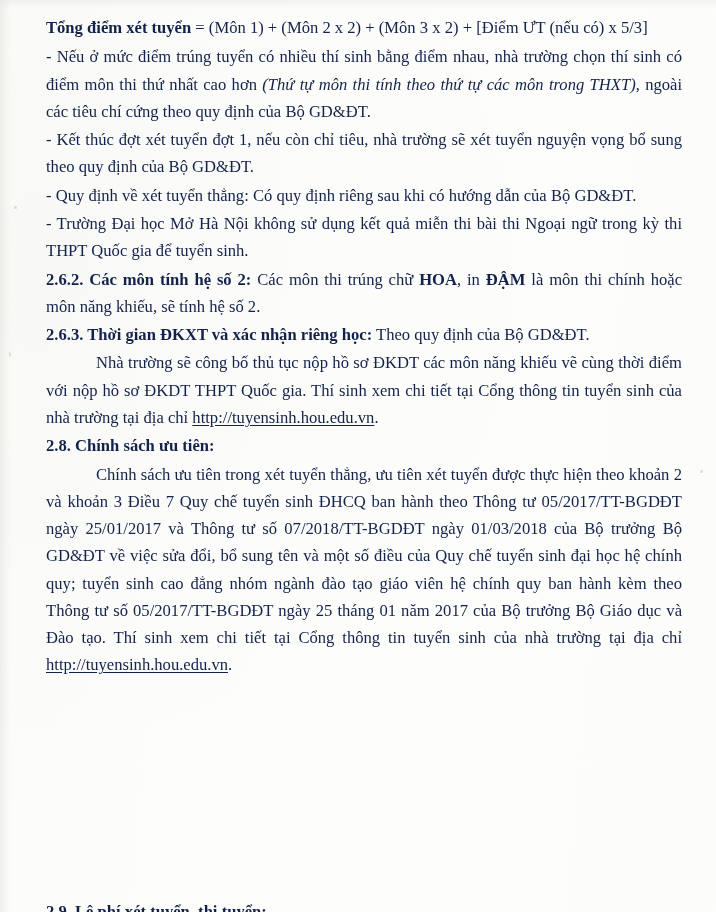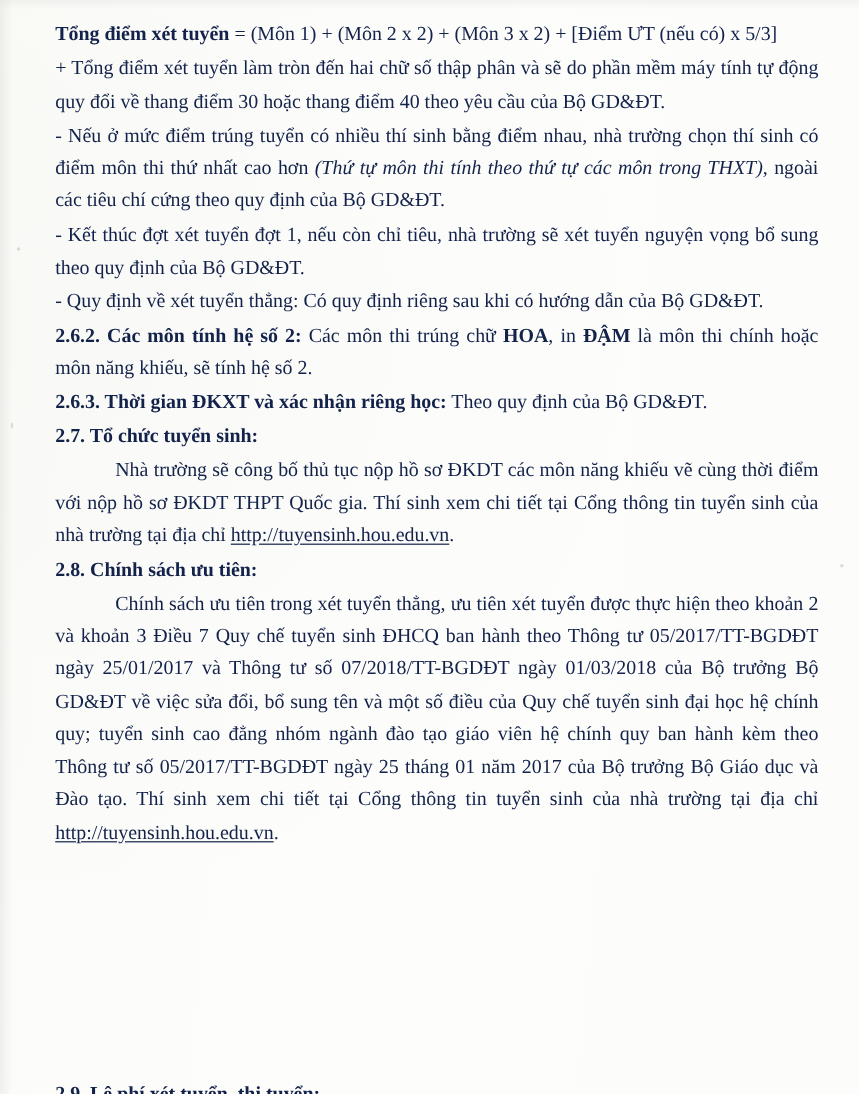--- a/index.html
+++ b/index.html
@@ -93,43 +93,40 @@
   <div class="speck" style="left:14px;top:206px;width:3px;height:3px;"></div>
   <div class="speck" style="left:9px;top:352px;width:2px;height:5px;"></div>
   <div class="speck" style="left:700px;top:470px;width:3px;height:3px;"></div>
 
   <div class="doc">
 
     <p class="line1">
       <span class="b">Tổng điểm xét tuyển</span><span> = (Môn 1) + (Môn 2 x 2)  + (Môn 3 x 2) + [Điểm ƯT (nếu có) x 5/3]</span>
     </p>
 
-    <p>+ Tổng điểm xét tuyển làm tròn đến hai chữ số thập phân và sẽ do phần mềm máy tính tự động quy đổi về thang điểm 30 hoặc thang điểm 40 theo yêu cầu của Bộ GD&amp;ĐT.</p>
 
 
     <p>
       <span>- Nếu ở mức điểm trúng tuyển có nhiều thí sinh bằng điểm nhau, nhà trường chọn thí sinh có điểm môn thi thứ nhất cao hơn </span><span class="i">(Thứ tự môn thi tính theo thứ tự các môn trong THXT)</span><span>, ngoài các tiêu chí cứng theo quy định của Bộ GD&amp;ĐT.</span>
     </p>
 
     <p>- Kết thúc đợt xét tuyển đợt 1, nếu còn chỉ tiêu, nhà trường sẽ xét tuyển nguyện vọng bổ sung theo quy định của Bộ GD&amp;ĐT.</p>
 
     <p>- Quy định về xét tuyển thẳng: Có quy định riêng sau khi có hướng dẫn của Bộ GD&amp;ĐT.</p>
 
+    <p>- Trường Đại học Mở Hà Nội không sử dụng kết quả miễn thi bài thi Ngoại ngữ trong kỳ thi THPT Quốc gia để tuyển sinh.</p>
 
     <p>
       <span class="bi">2.6.2. Các môn tính hệ số 2:</span><span> Các môn thi trúng chữ </span><span class="b">HOA</span><span>, in </span><span class="b">ĐẬM</span><span> là môn thi chính hoặc môn năng khiếu, sẽ tính hệ số 2.</span>
     </p>
 
     <p>
       <span class="bi">2.6.3. Thời gian ĐKXT và xác nhận riêng học:</span><span> Theo quy định của Bộ GD&amp;ĐT.</span>
     </p>
 
-    <p>
-      <span class="bi">2.7. Tổ chức tuyển sinh:</span>
-    </p>
 
 
     <p class="indent">
       <span>Nhà trường sẽ công bố thủ tục nộp hồ sơ ĐKDT các môn năng khiếu vẽ cùng thời điểm với nộp hồ sơ ĐKDT THPT Quốc gia. Thí sinh xem chi tiết tại Cổng thông tin tuyển sinh của nhà trường tại địa chỉ </span><span class="link squiggle">http://tuyensinh.hou.edu.vn</span><span>.</span>
     </p>
 
     <p>
       <span class="bi">2.8. Chính sách ưu tiên:</span>
     </p>
 

